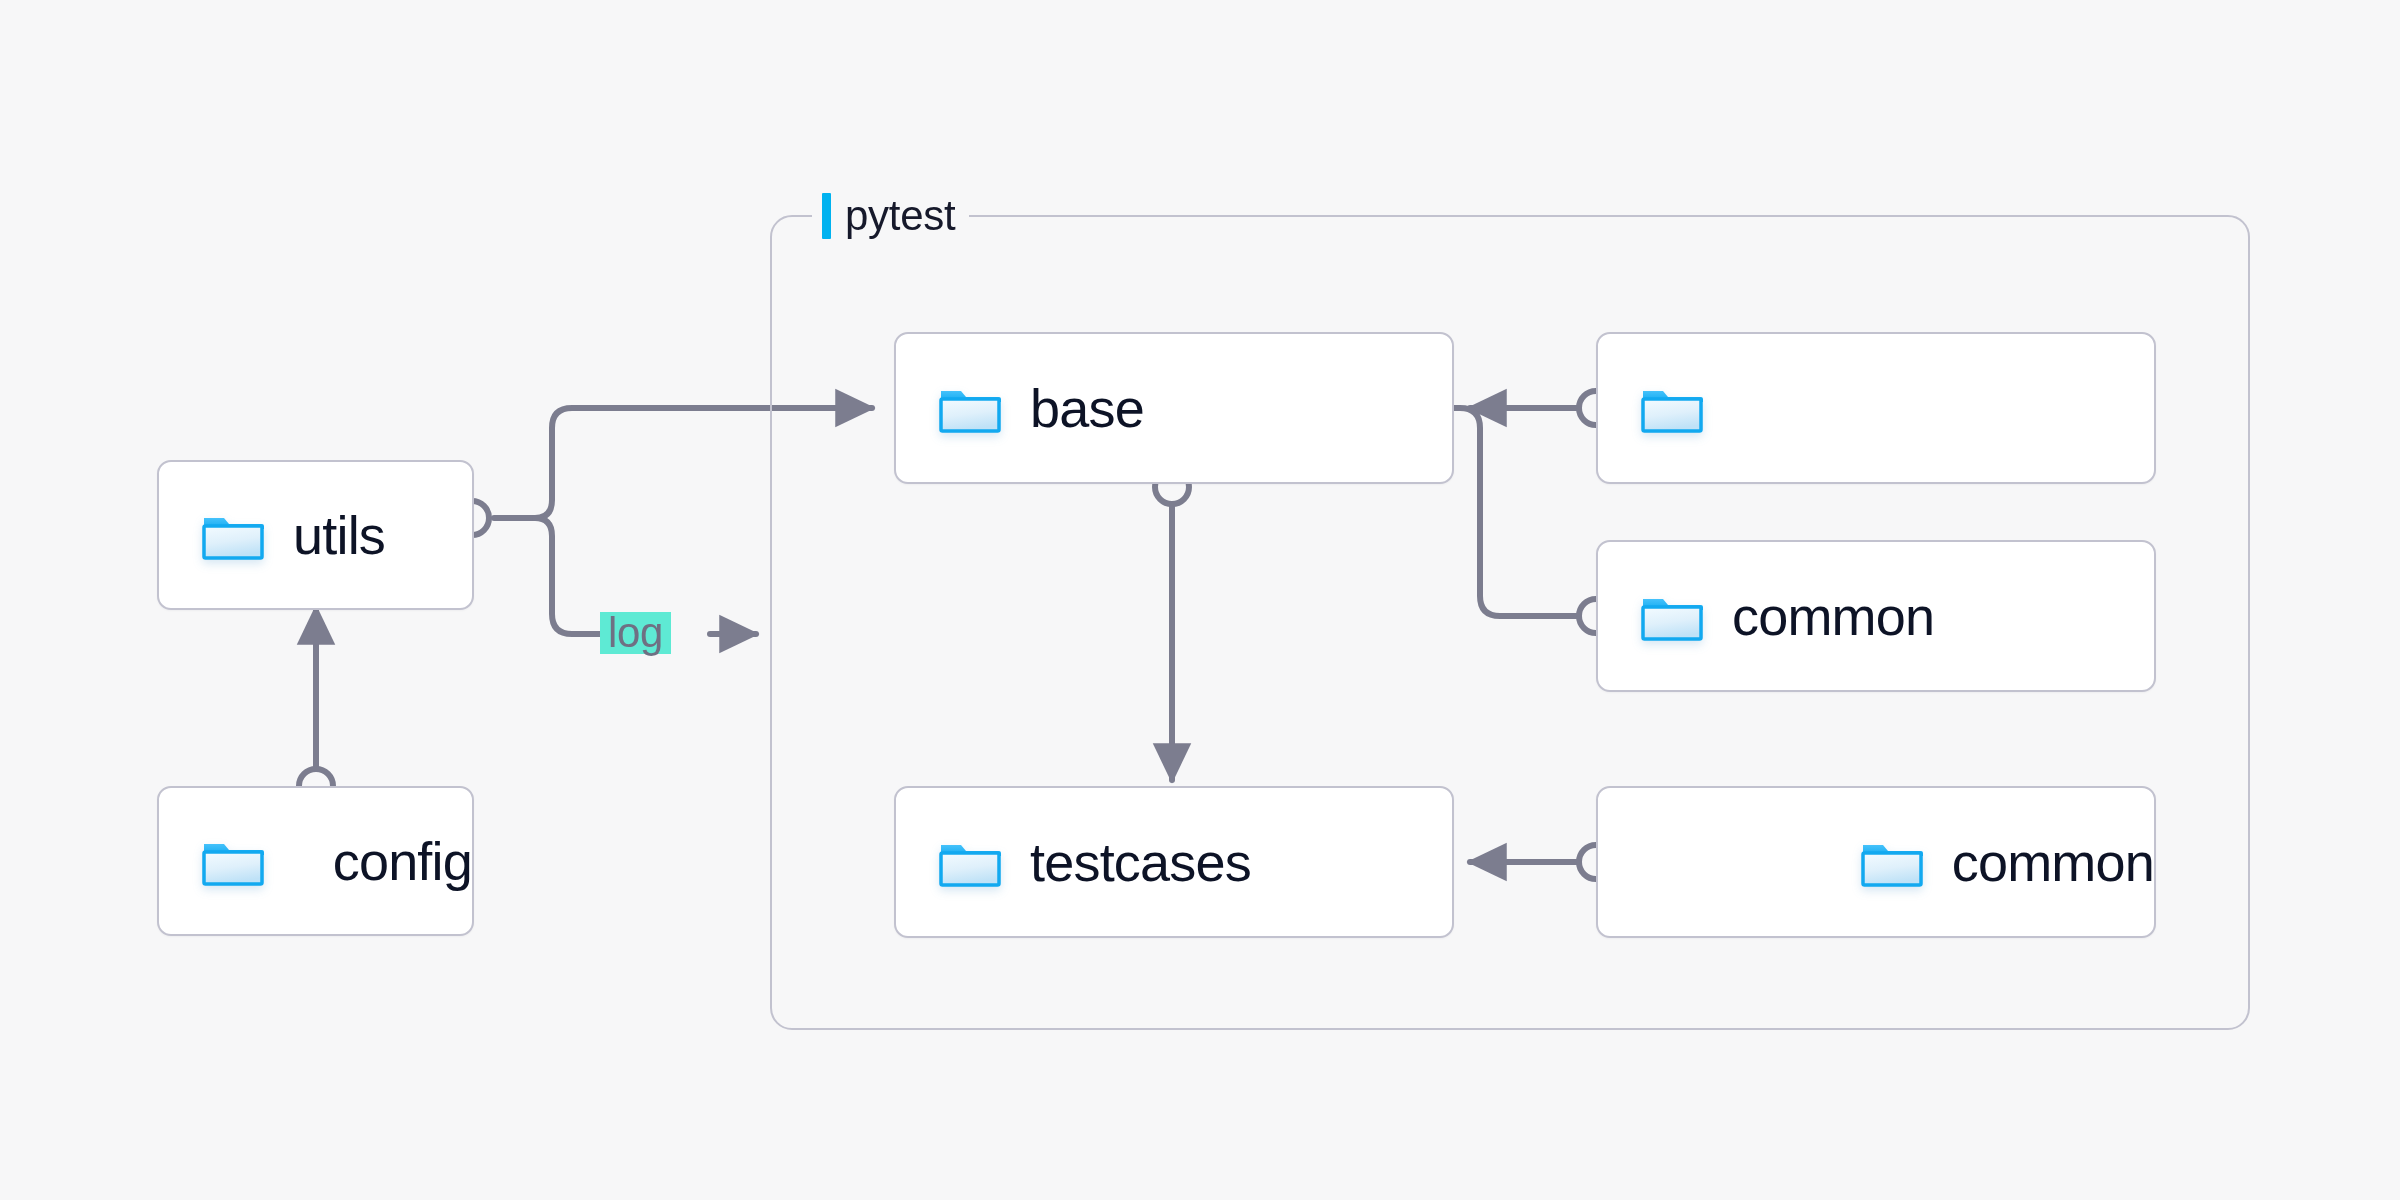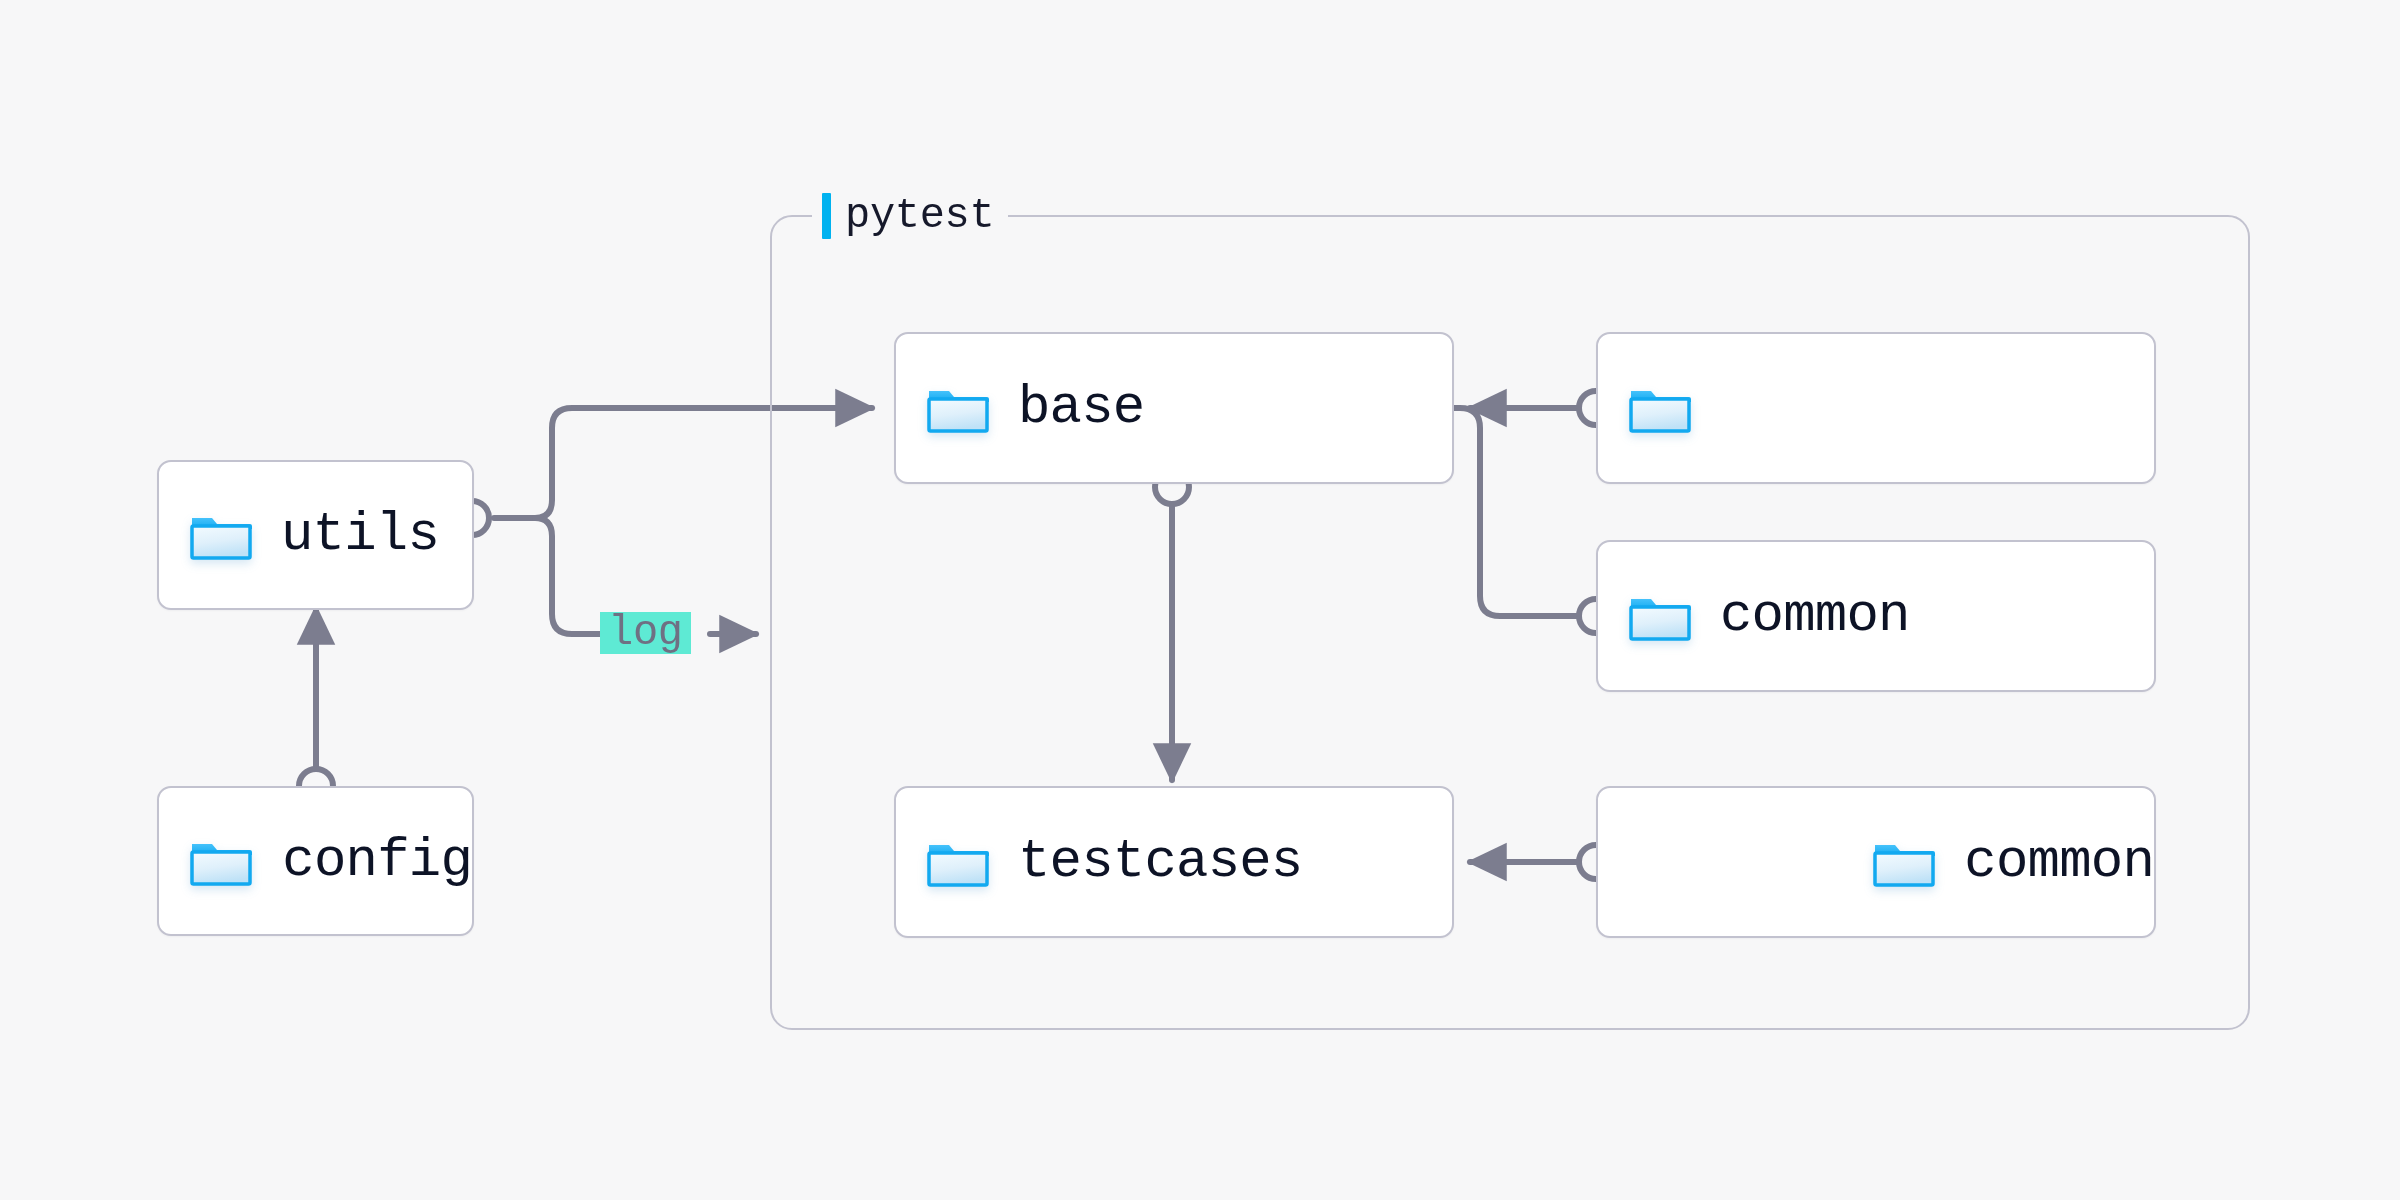--- a/index.html
+++ b/index.html
@@ -13,21 +13,20 @@
     height: 1200px;
     font-family: "Liberation Sans", sans-serif;
     overflow: hidden;
     position: relative;
   }
   #canvas {
     position: absolute;
     inset: 0;
     width: 2400px;
     height: 844px;
-    font-family: Liberation Mono, monospace;
   }
   svg.edges {
     position: absolute;
     left: 0;
     top: 0;
     width: 2400px;
     height: 1200px;
     overflow: visible;
   }
 
@@ -66,21 +65,21 @@
 
   
   .node {
     position: absolute;
     background: #ffffff;
     border: 2px solid #c2c2cf;
     border-radius: 14px;
     box-sizing: border-box;
     display: flex;
     align-items: center;
-    padding-left: 30px;
+    padding-left: 42px;
     gap: 28px;
     box-shadow: 0 1px 2px rgba(22,25,43,0.04);
   }
   .node .label {
     font-size: 54px;
     color: #0d1326;
     line-height: 1;
     white-space: nowrap;
     letter-spacing: -0.8px;
   }

